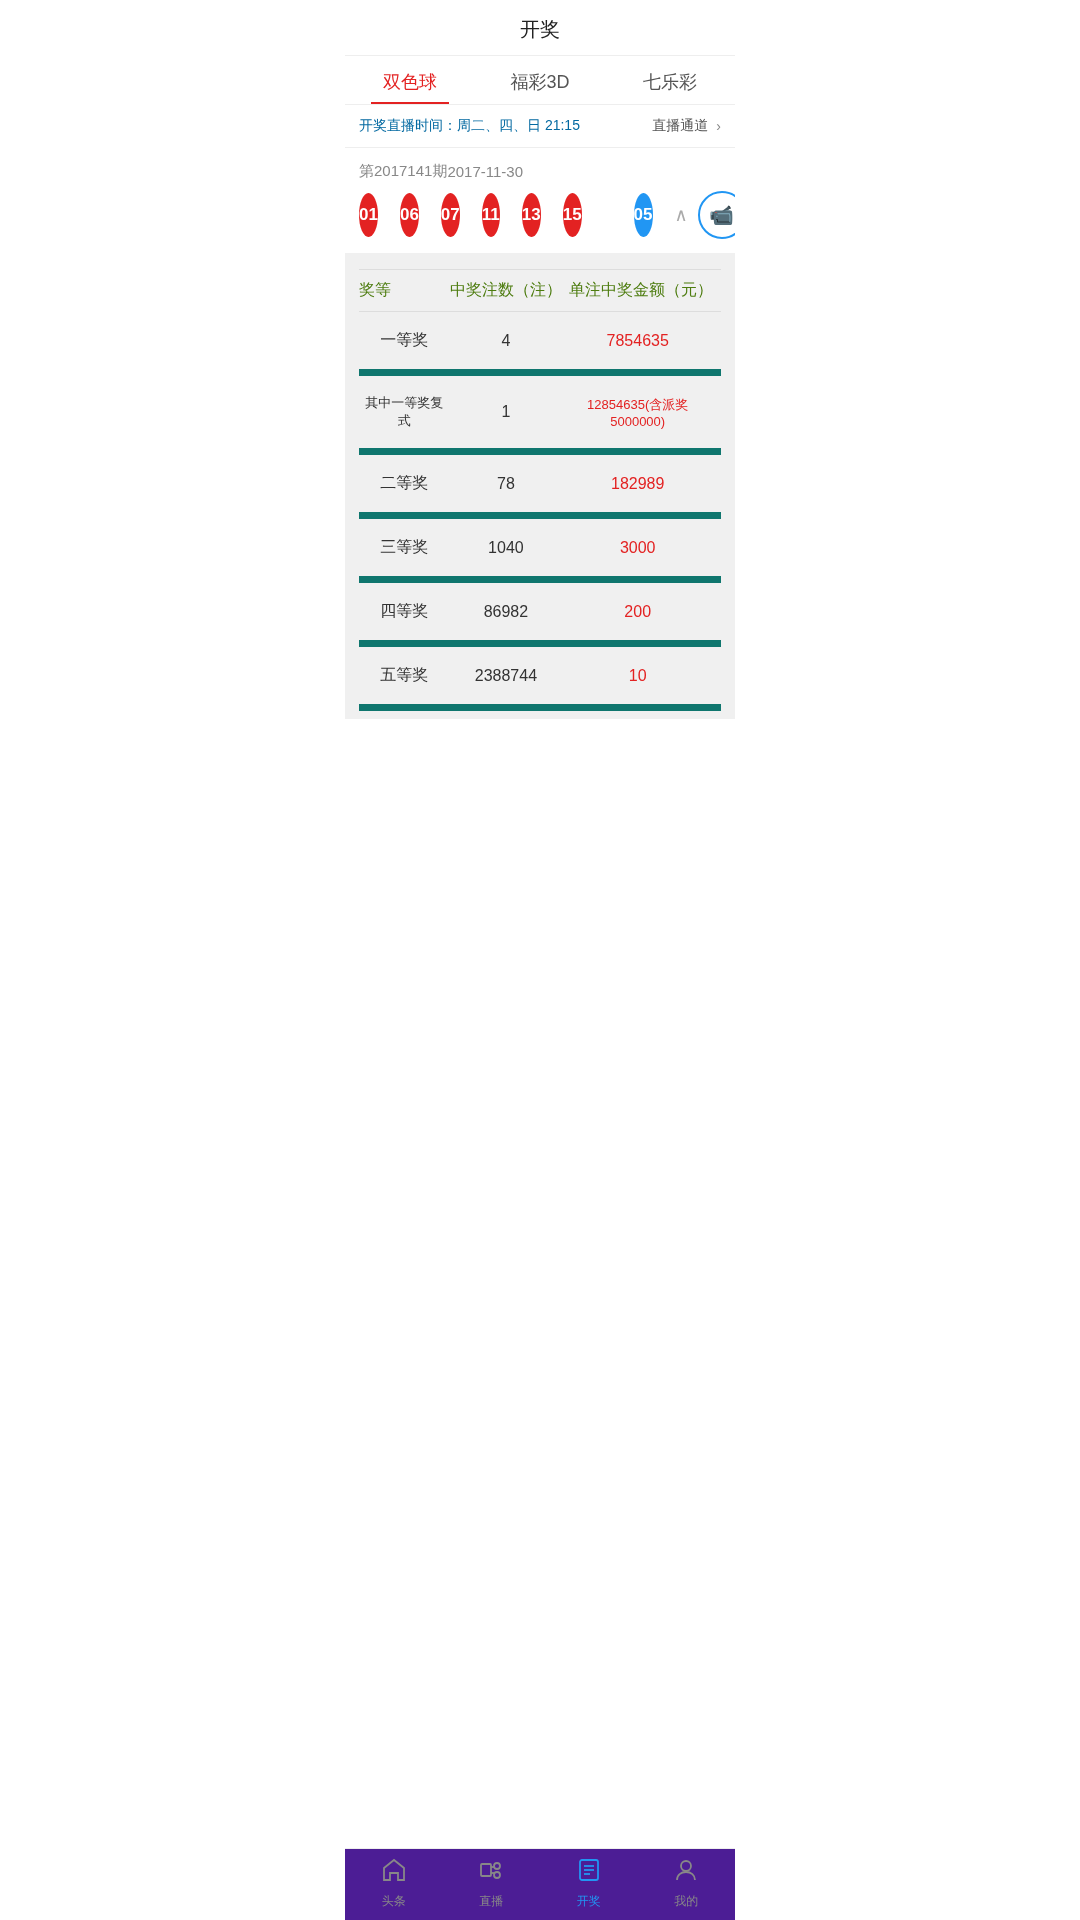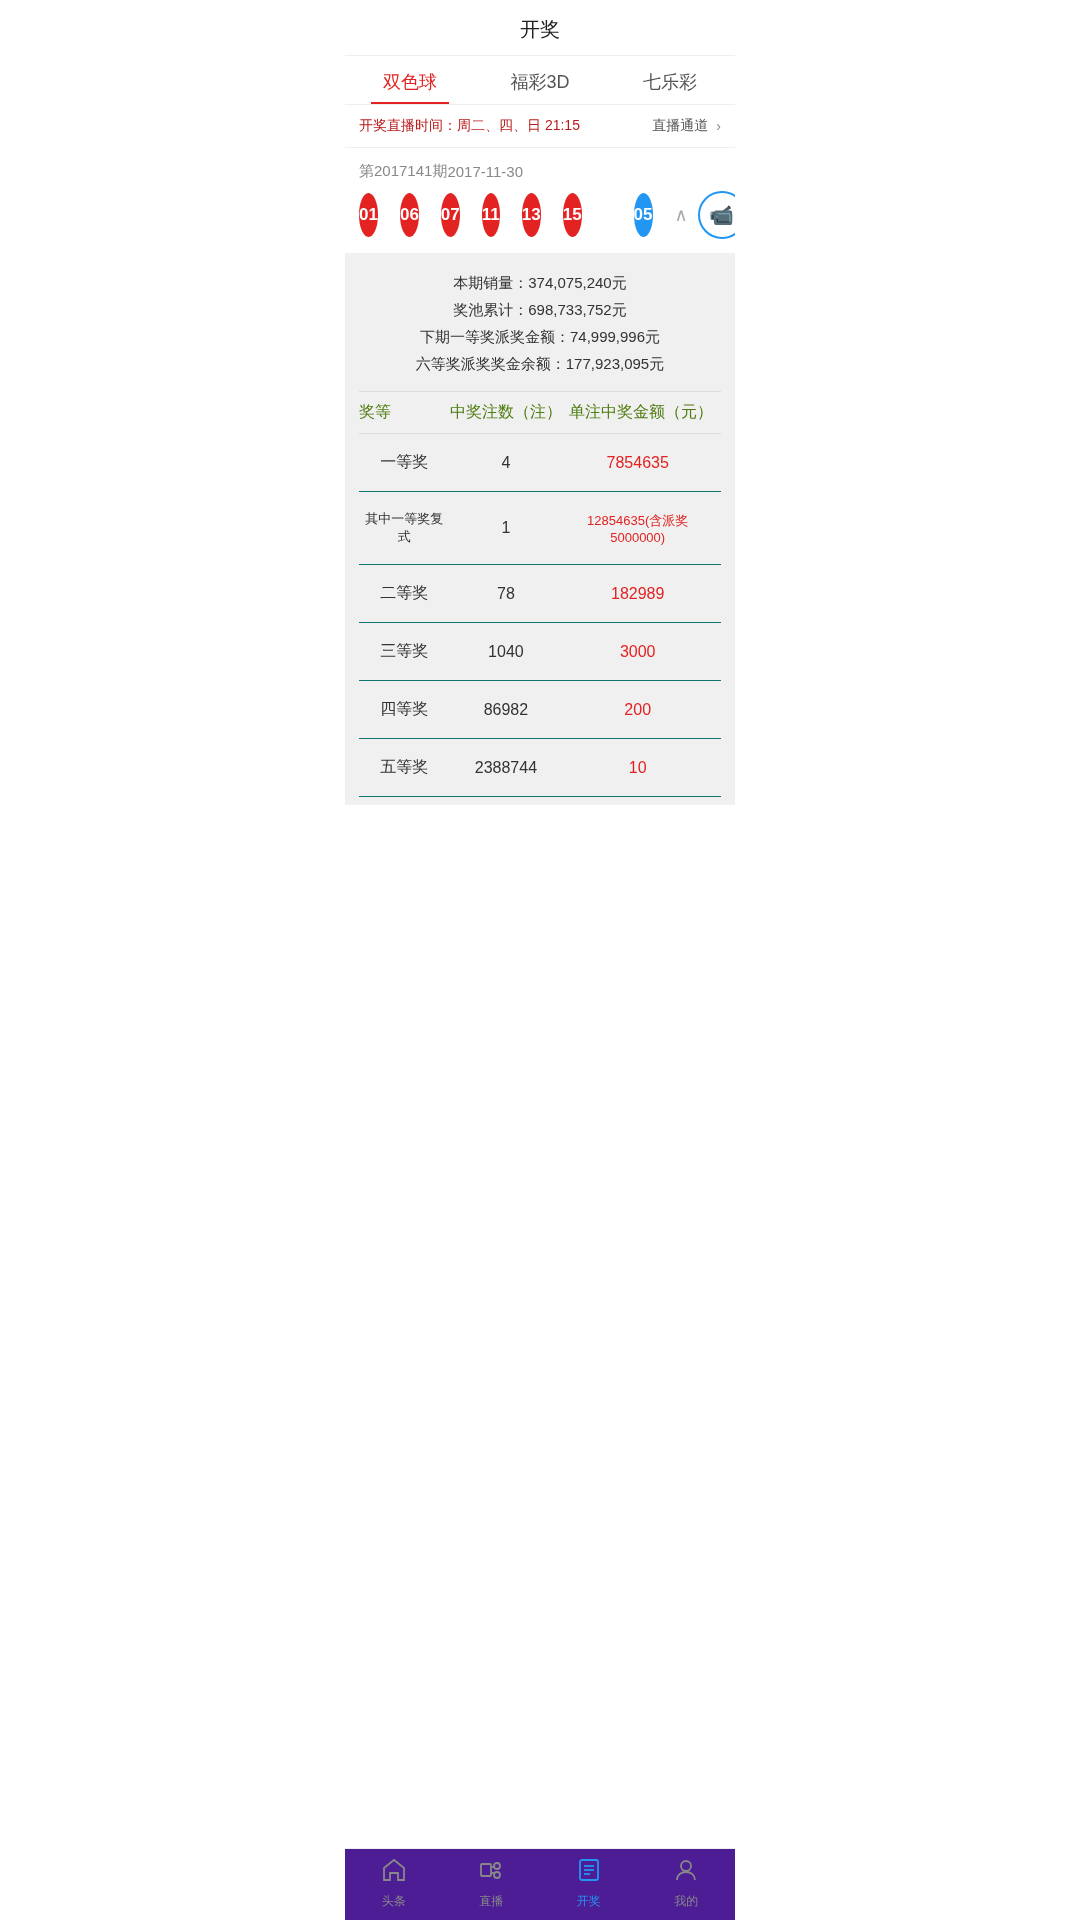--- a/index.html
+++ b/index.html
@@ -56,21 +56,21 @@
     .live-bar {
       display: flex;
       justify-content: space-between;
       align-items: center;
       padding: 12px 14px;
       border-bottom: 1px solid #eee;
       background: #fff;
     }
     .live-time {
       font-size: 14px;
-      color: #b91c1c;
+      color: #0369a1;
     }
     .live-link {
       font-size: 14px;
       color: #555;
       display: flex;
       align-items: center;
       gap: 8px;
     }
     .live-link .arrow {
       color: #888;
@@ -175,21 +175,21 @@
       color: #4d7c0f;
     }
     .col-1 { flex: 1.2; }
     .col-2 { flex: 1.5; text-align: center; }
     .col-3 { flex: 2; text-align: right; padding-right: 8px; }
 
     .prize-row {
       display: flex;
       align-items: center;
       padding: 18px 0;
-      border-bottom: 1px solid #0f766e;
+      border-bottom: 7px solid #0f766e;
     }
     .prize-row .col {
       font-size: 16px;
       color: #333;
       text-align: center;
     }
     .prize-row .col-3 {
       color: #e32222;
       font-size: 16px;
       font-weight: 400;
@@ -280,26 +280,20 @@
     <div class="numbers-right">
       <span class="chevron-up">∧</span>
       <div class="video-btn">
         <span class="video-icon">📹</span>
       </div>
     </div>
   </div>
 </div>
 
 <div class="prize-panel">
-  <div class="prize-summary">
-    <p>本期销量：374,075,240元</p>
-    <p>奖池累计：698,733,752元</p>
-    <p>下期一等奖派奖金额：74,999,996元</p>
-    <p>六等奖派奖奖金余额：177,923,095元</p>
-  </div>
 
   <div class="prize-table-header">
     <div class="col col-1">奖等</div>
     <div class="col col-2">中奖注数（注）</div>
     <div class="col col-3">单注中奖金额（元）</div>
   </div>
 
   <div class="prize-row">
     <div class="col col-1">一等奖</div>
     <div class="col col-2">4</div>

